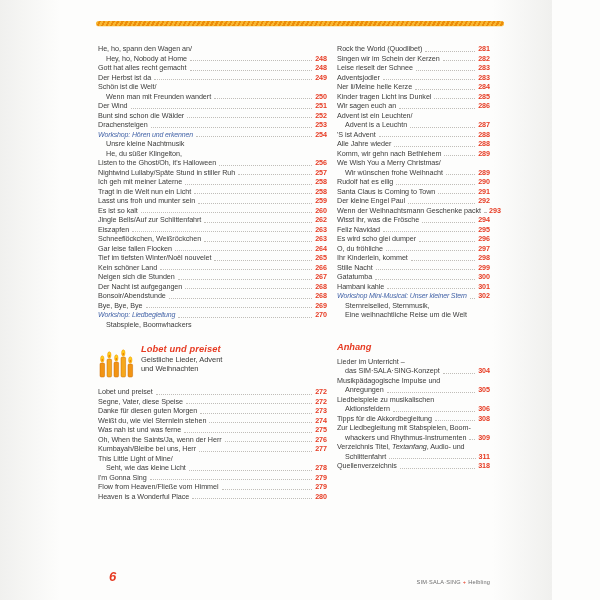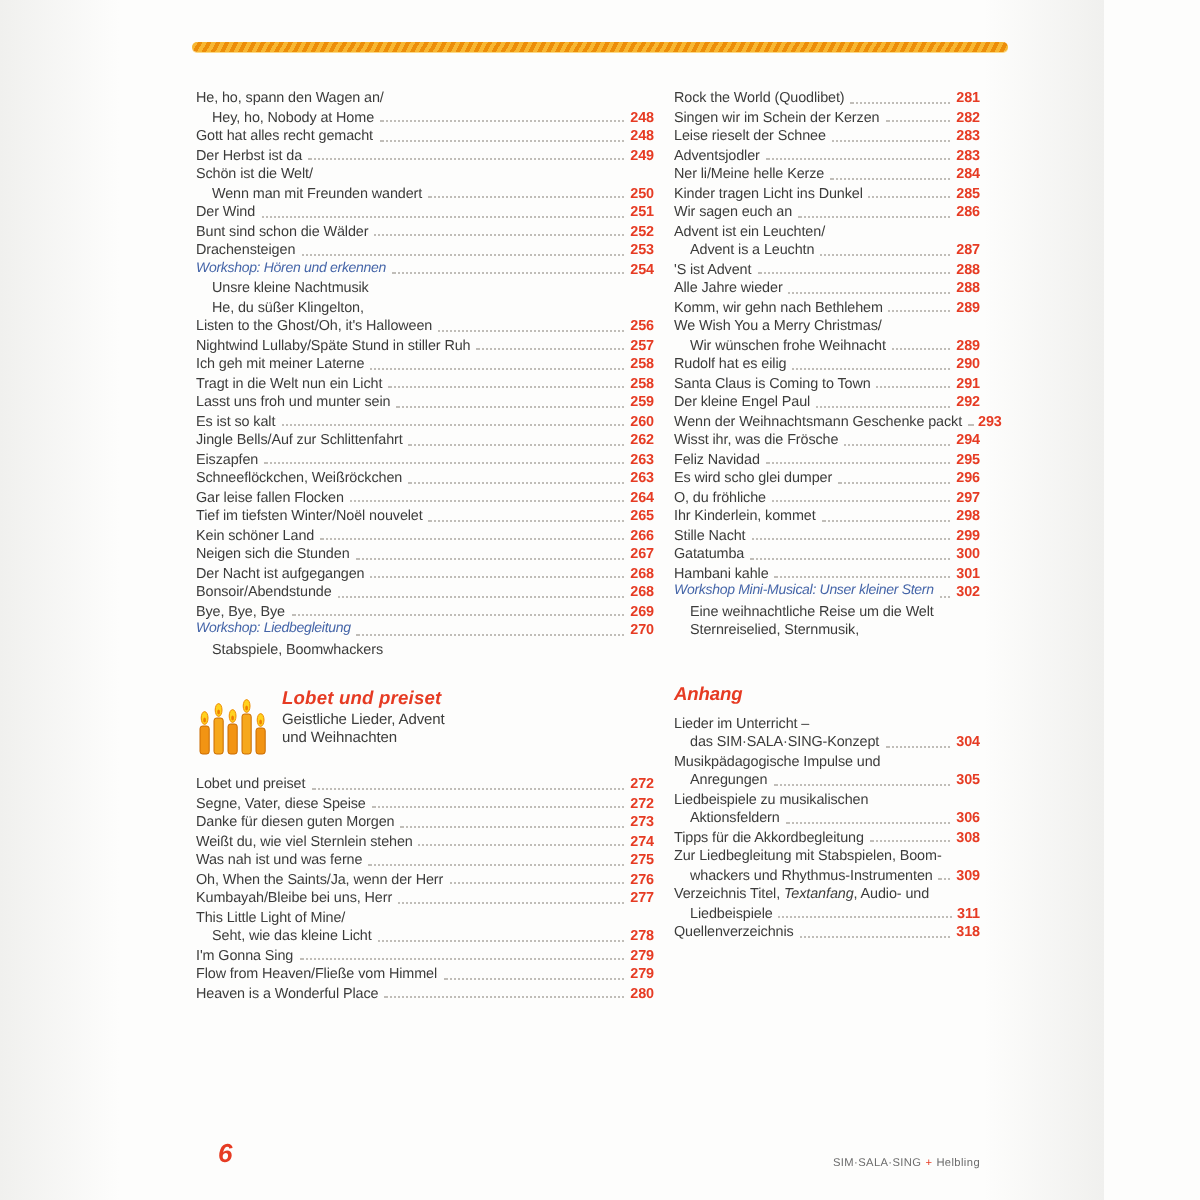--- a/index.html
+++ b/index.html
@@ -416,24 +416,24 @@
           <span class="t">Hambani kahle</span>
           <span class="leader"></span>
           <span class="pg">301</span>
         </div>
         <div class="row workshop">
           <span class="t">Workshop Mini-Musical: Unser kleiner Stern</span>
           <span class="leader"></span>
           <span class="pg">302</span>
         </div>
         <div class="row indent">
+          <span class="t">Sternreiselied, Sternmusik,</span>
+        </div>
+        <div class="row indent">
           <span class="t">Eine weihnachtliche Reise um die Welt</span>
-        </div>
-        <div class="row indent">
-          <span class="t">Sternreiselied, Sternmusik,</span>
         </div>
       </div>
     <div class="anhang-title">Anhang</div>
     <div id="rows-r2">
         <div class="row">
           <span class="t">Lieder im Unterricht –</span>
         </div>
         <div class="row indent">
           <span class="t">das SIM·SALA·SING-Konzept</span>
           <span class="leader"></span>
@@ -465,21 +465,21 @@
         </div>
         <div class="row indent">
           <span class="t">whackers und Rhythmus-Instrumenten</span>
           <span class="leader"></span>
           <span class="pg">309</span>
         </div>
         <div class="row">
           <span class="t">Verzeichnis Titel, <em>Textanfang</em>, Audio- und</span>
         </div>
         <div class="row indent">
-          <span class="t">Liedbeispiele</span>
+          <span class="t">Schlittenfahrt</span>
           <span class="leader"></span>
           <span class="pg">311</span>
         </div>
         <div class="row">
           <span class="t">Quellenverzeichnis</span>
           <span class="leader"></span>
           <span class="pg">318</span>
         </div>
       </div>
   </div>

